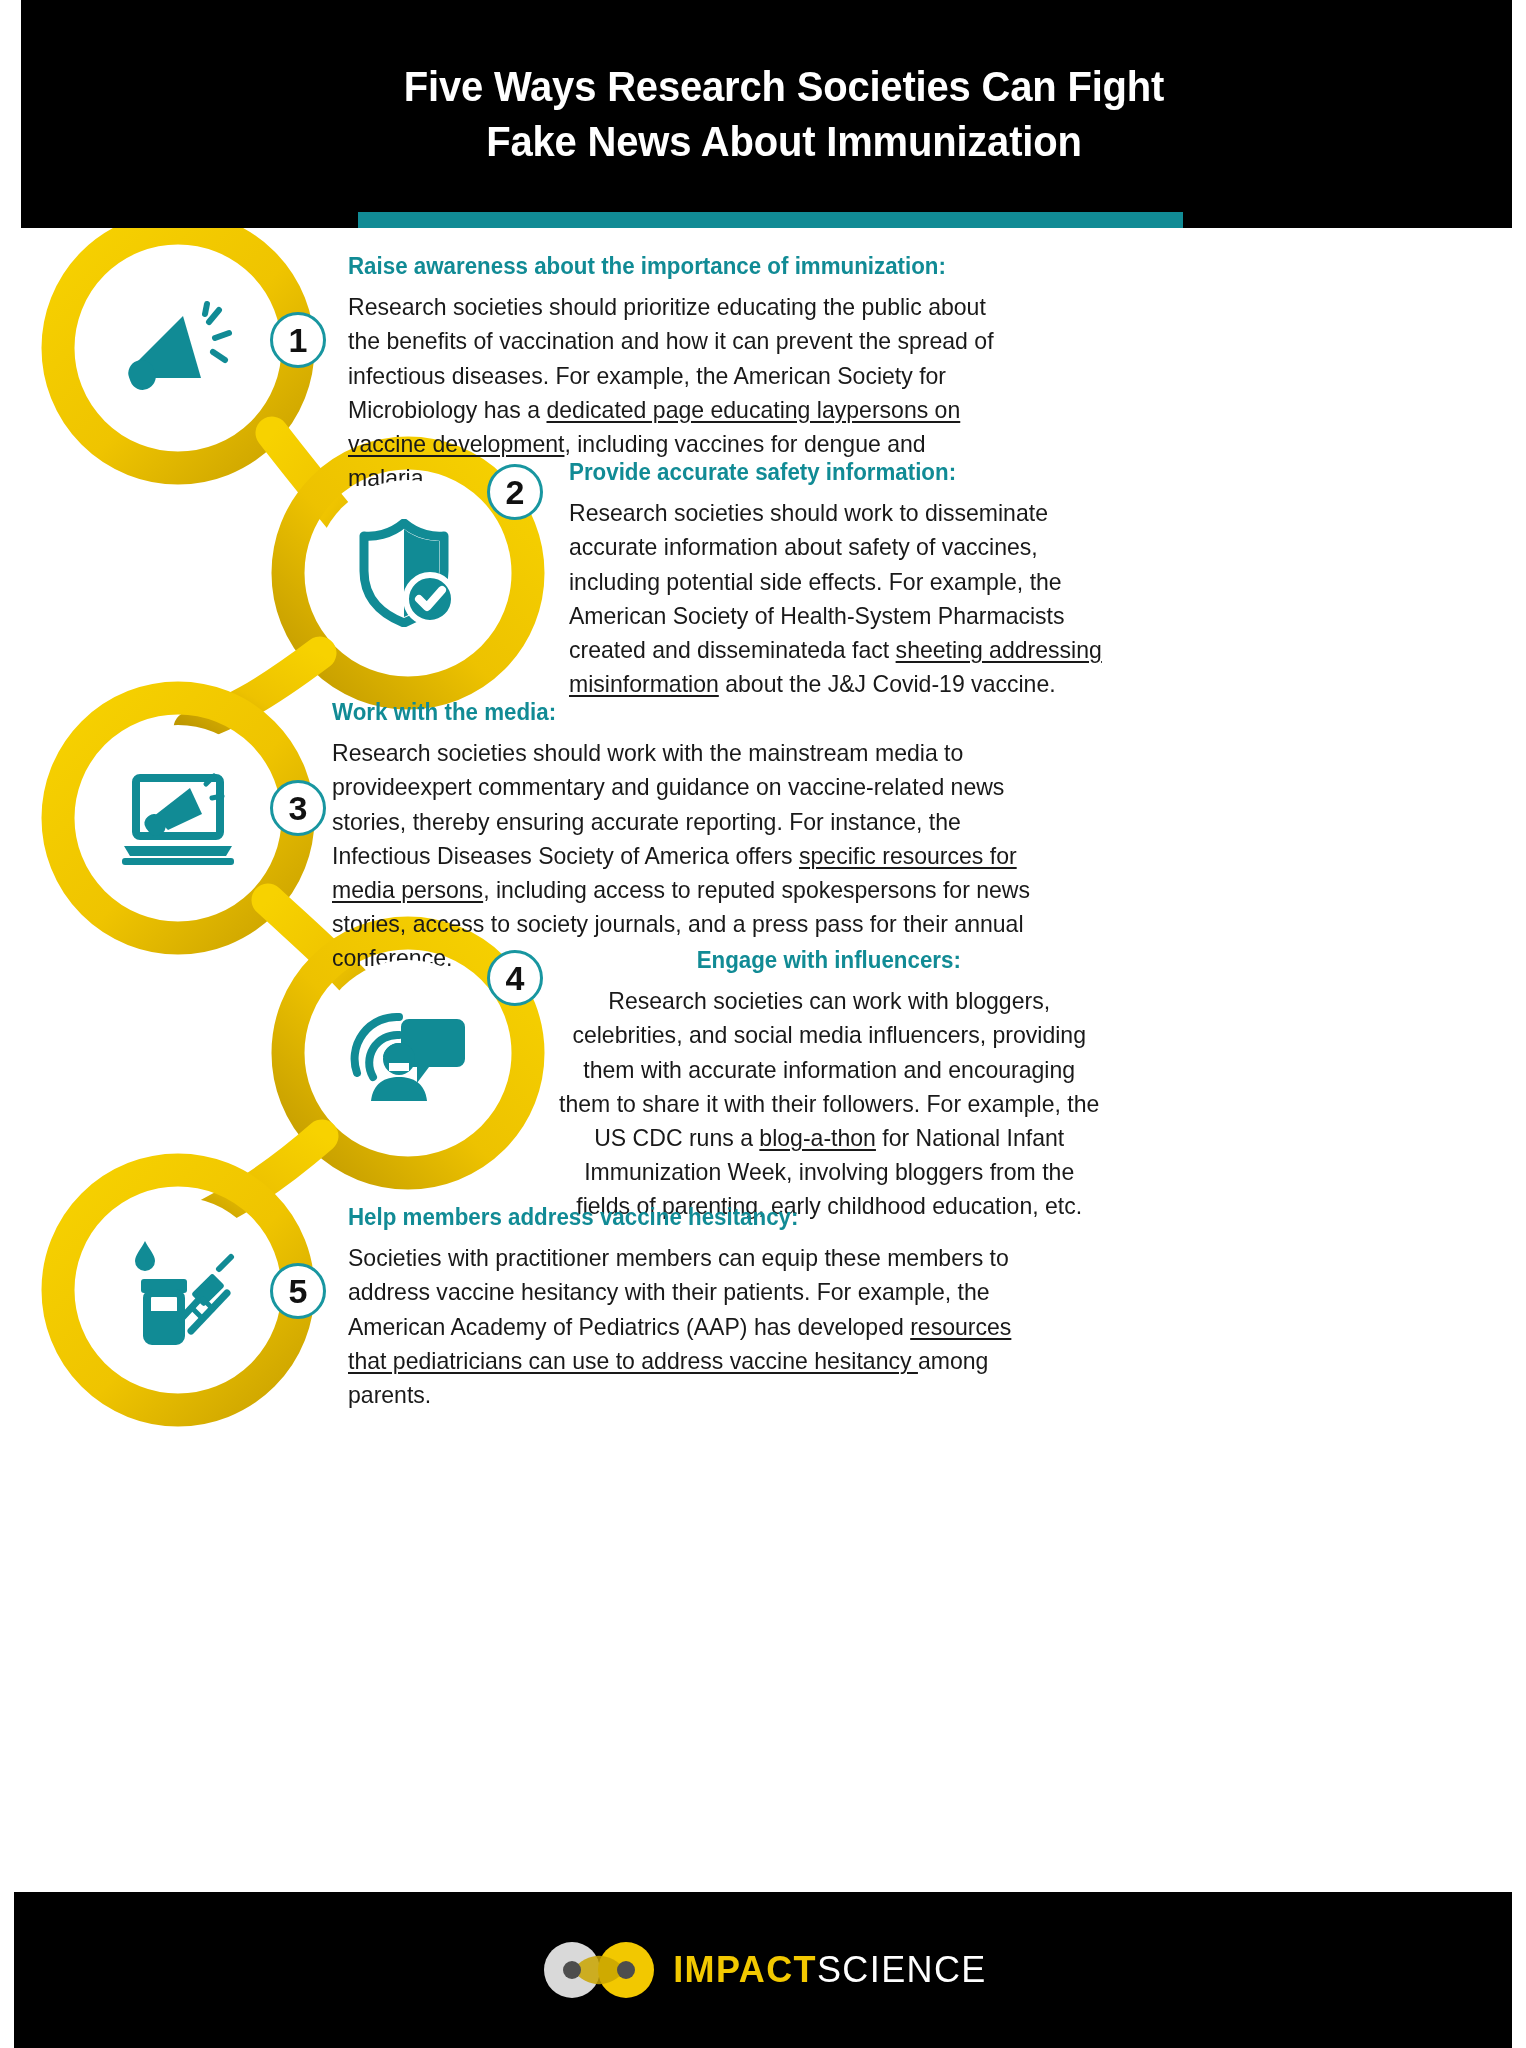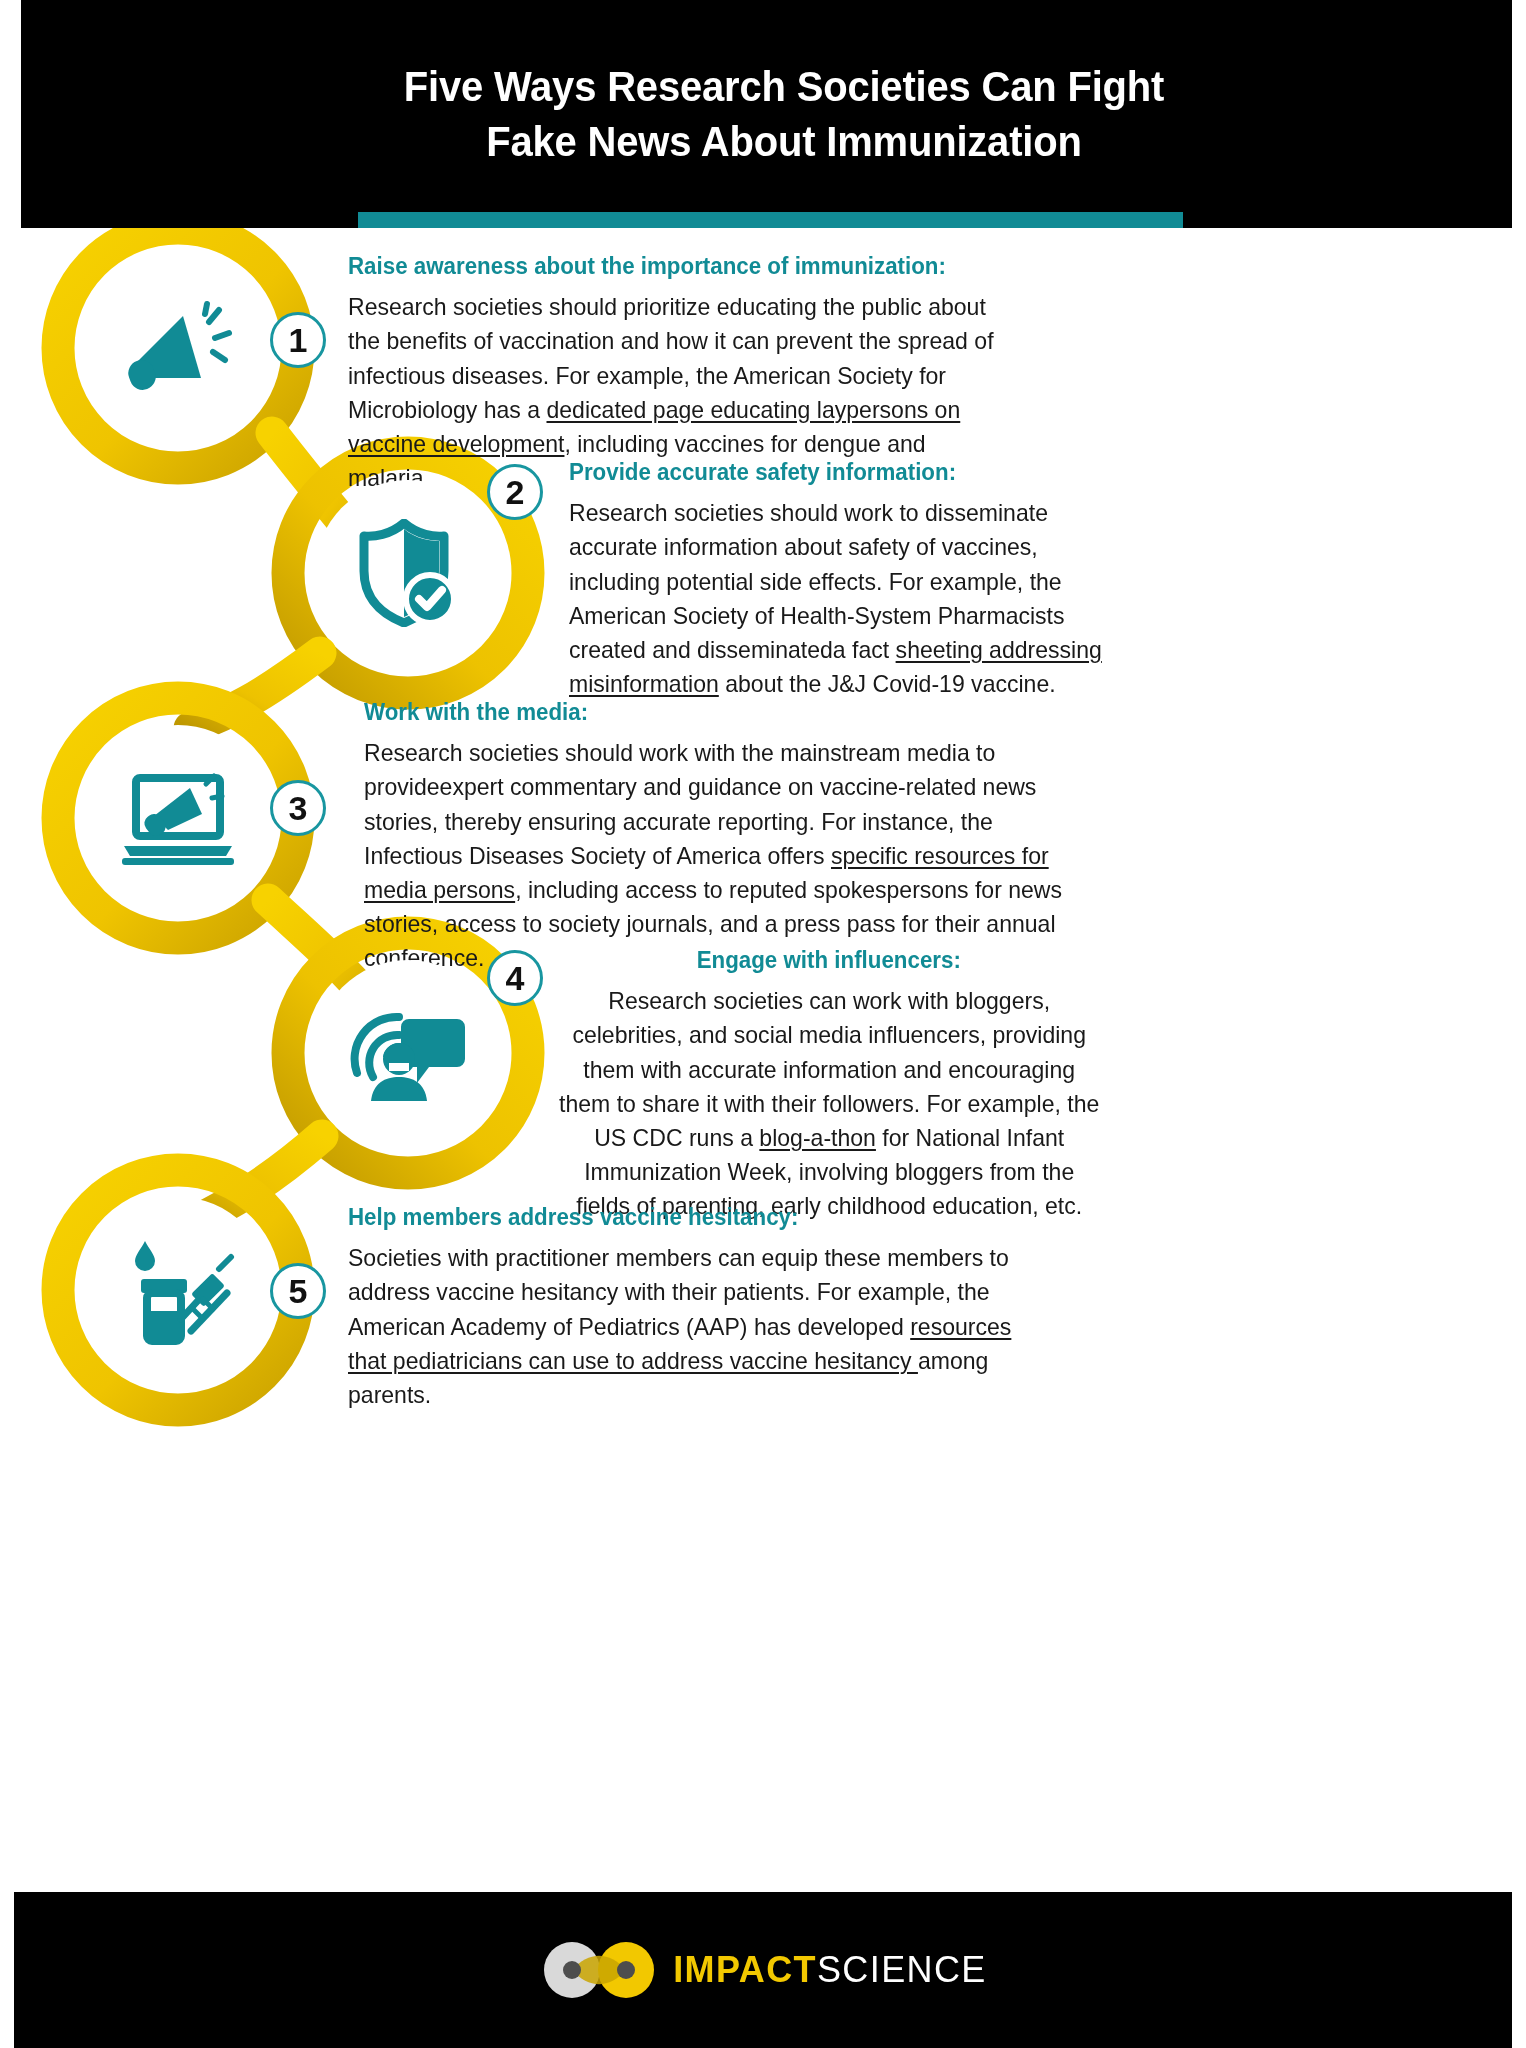--- a/index.html
+++ b/index.html
@@ -218,21 +218,21 @@
           <rect x="4" y="90" width="112" height="7" rx="3" fill="#118B95"></rect>
           <path d="M36 48 L72 20 L84 46 L50 62 Z" fill="#118B95"></path>
           <rect x="28" y="46" width="18" height="22" rx="8" transform="rotate(-38 37 57)" fill="#118B95"></rect>
           <g stroke="#118B95" stroke-width="5" stroke-linecap="round">
             <line x1="88" y1="16" x2="96" y2="8"></line>
             <line x1="94" y1="30" x2="104" y2="28"></line>
           </g>
         </svg>
       </div>
       <div class="num-badge" style="left:270px; top:552px;">3</div>
-      <div class="txt-block" style="left:364px; top:470px; width:760px;">
+      <div class="txt-block" style="left:332px; top:470px; width:760px;">
         <div class="step-head">Work with the media:</div>
         <div class="step-body" style="width:730px;">
           <span>Research societies should work with the mainstream media to provideexpert commentary and guidance on vaccine-related news stories, thereby ensuring accurate reporting. For instance, the Infectious Diseases Society of America offers </span><span class="lnk">specific resources for media persons</span><span>, including access to reputed spokespersons for news stories, access to society journals, and a press pass for their annual conference.</span>
         </div>
       </div>
     </div>
 
     <div class="step">
       <div class="icon-circle" style="left:315px; top:732px;">
         <svg width="118" height="104" viewBox="0 0 118 104">

